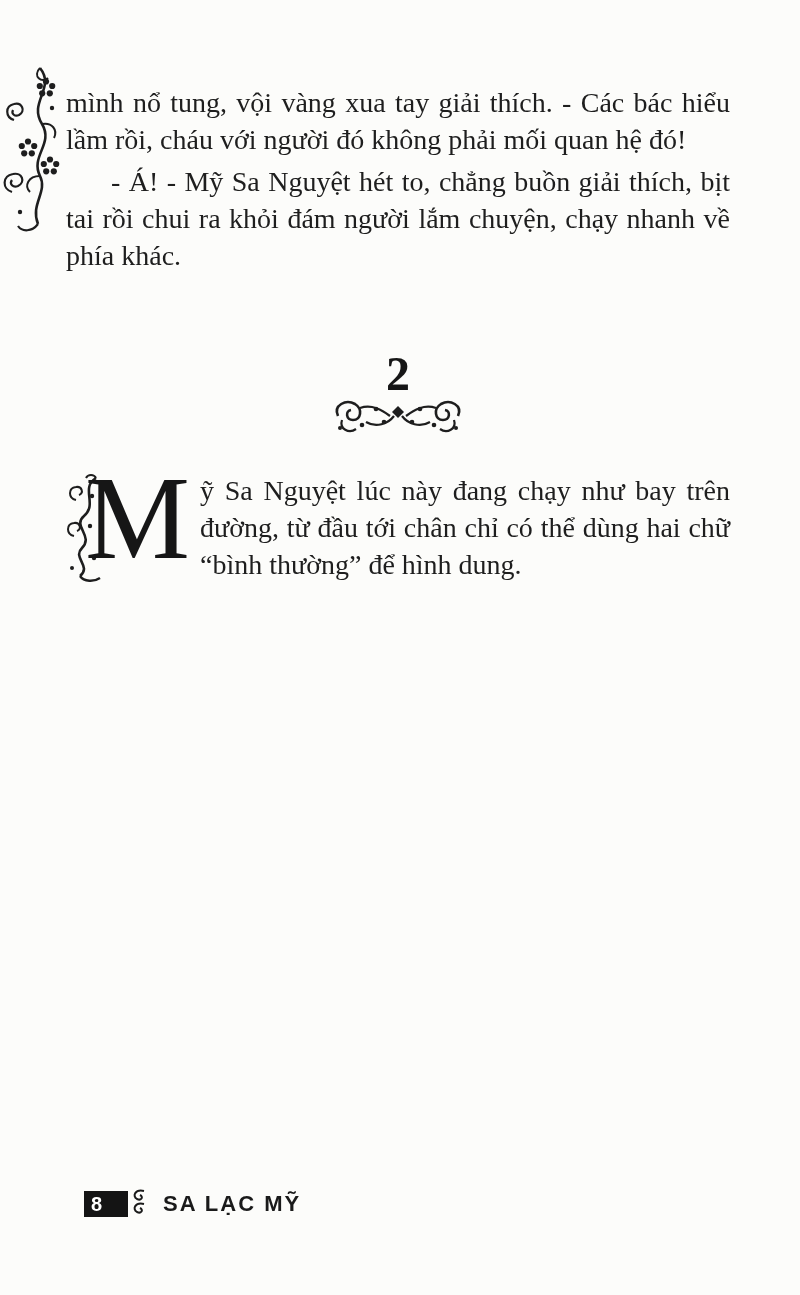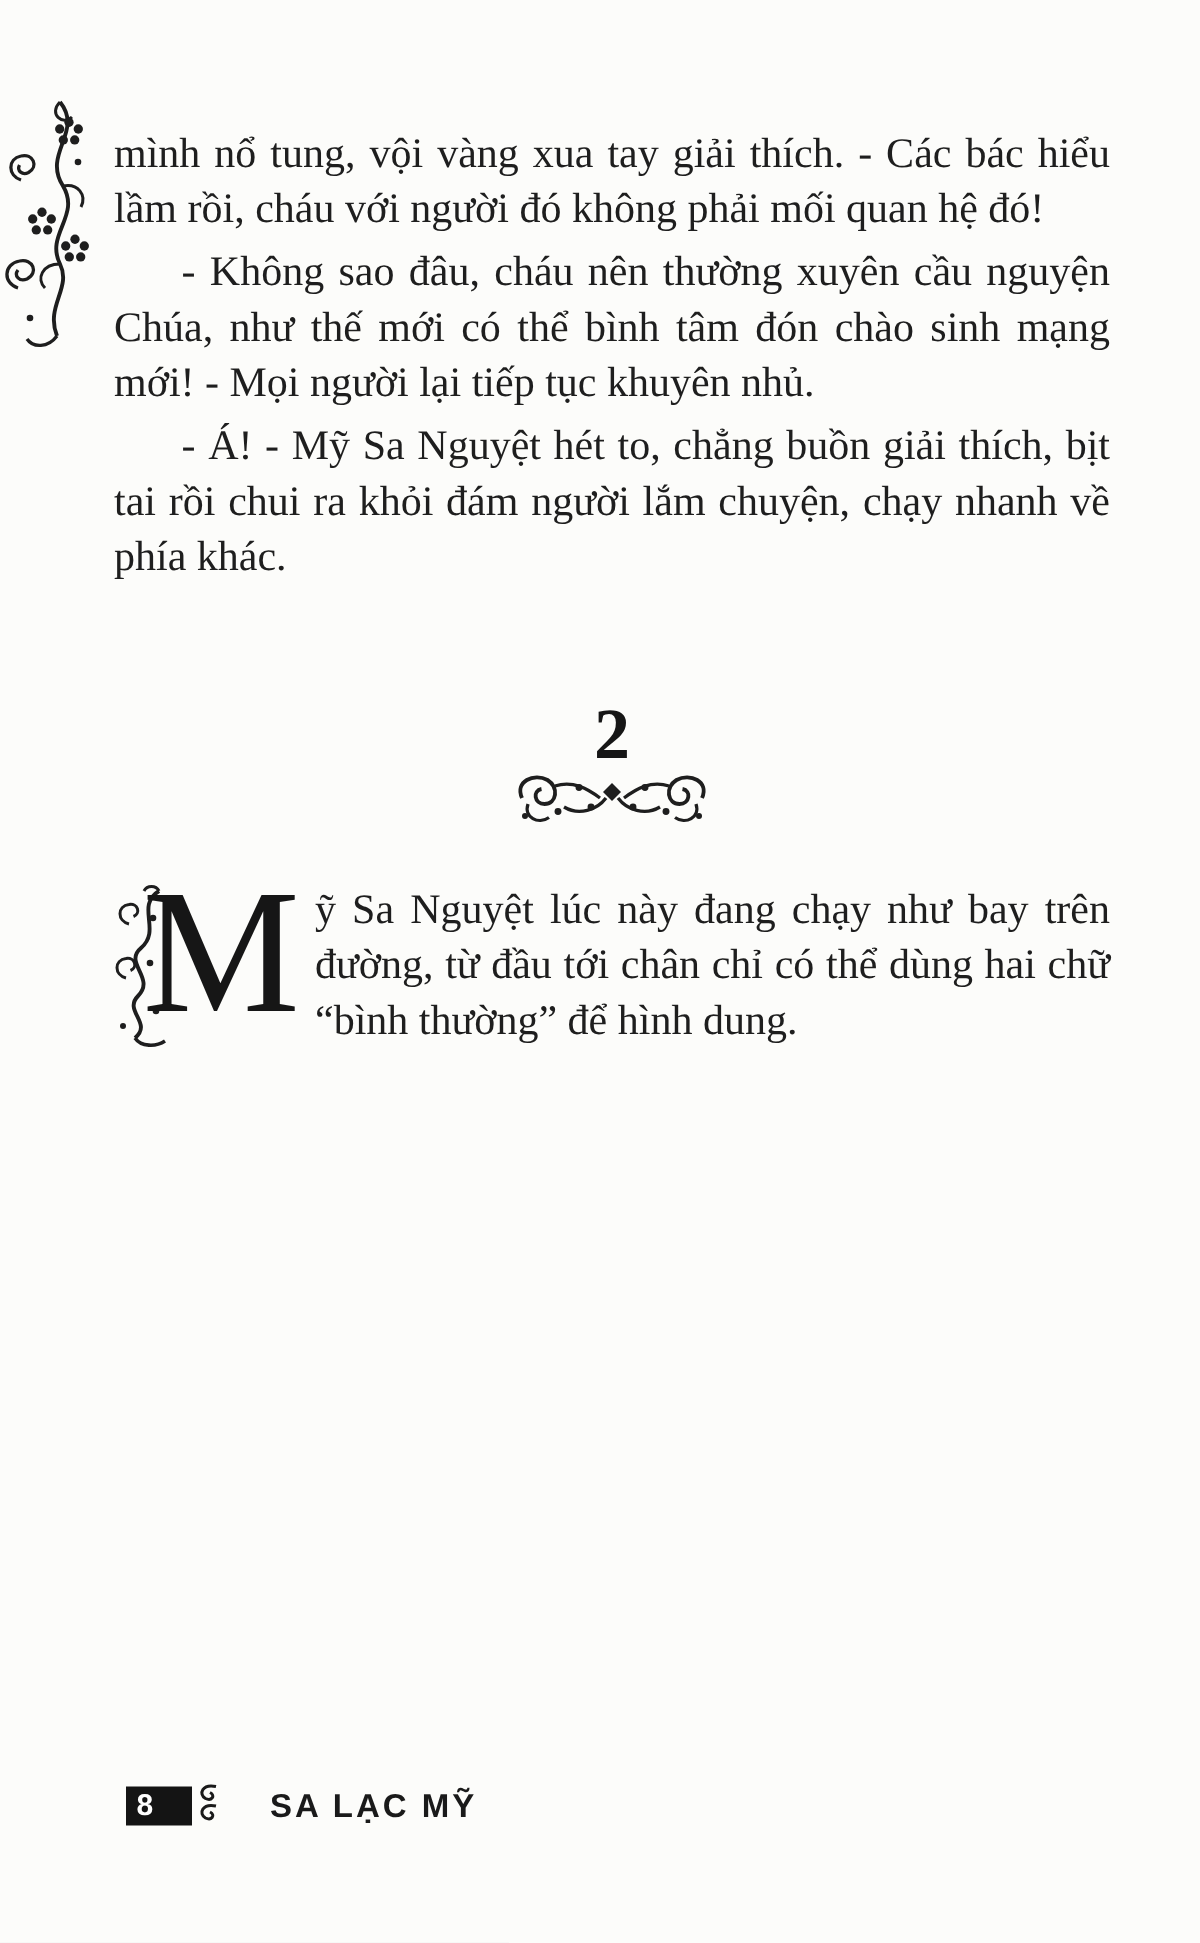--- a/index.html
+++ b/index.html
@@ -13,21 +13,21 @@
     width: 800px; height: 1295px;
     background: #fcfcfa;
     color: #1e1e1e;
     overflow: hidden;
   }
   .ornament { position: absolute; }
   .ornament svg { display: block; }
 
   .body-text {
     position: absolute;
-    left: 76px; top: 84px;
+    left: 66px; top: 84px;
     width: 664px;
   }
   p.para {
     font: 28px/37px "Liberation Serif", serif;
     text-align: justify;
     margin: 0 0 5px 0;
     text-indent: 45px;
     color: #1e1e1e;
   }
   p.no-indent { text-indent: 0; }
@@ -69,21 +69,21 @@
   .pagenum-box {
     width: 44px; height: 26px;
     background: #141414;
     color: #ffffff;
     font: bold 20px/26px "Liberation Sans", sans-serif;
     padding-left: 7px;
     box-sizing: border-box;
   }
   .spiral-glyph { margin-left: 3px; }
   .footer-title {
-    margin-left: 33px;
+    margin-left: 16px;
     font: bold 22px/26px "Liberation Sans", sans-serif;
     letter-spacing: 2px;
     color: #1a1a1a;
   }
 </style>
 </head>
 <body>
 
 <div class="page">
 
@@ -119,21 +119,20 @@
             <circle cx="6.2" cy="-2" r="3.1"></circle>
         </g>
         <circle cx="18" cy="150" r="2.2"></circle>
           <circle cx="50" cy="46" r="2.2"></circle>
       </g>
     </svg>
   </div>
 
   <div class="body-text">
     <p class="para no-indent">mình nổ tung, vội vàng xua tay giải thích. - Các bác hiểu lầm rồi, cháu với người đó không phải mối quan hệ đó!</p>
-    <p class="para">- Không sao đâu, cháu nên thường xuyên cầu nguyện Chúa, như thế mới có thể bình tâm đón chào sinh mạng mới! - Mọi người lại tiếp tục khuyên nhủ.</p>
     <p class="para">- Á! - Mỹ Sa Nguyệt hét to, chẳng buồn giải thích, bịt tai rồi chui ra khỏi đám người lắm chuyện, chạy nhanh về phía khác.</p>
 
     <div class="chapter-head">
       <div class="chapter-number">2</div>
       <div class="chapter-divider">
         <svg width="132" height="40" viewBox="0 0 132 40" fill="none" stroke="#1e1e1e">
           <g>
             <path d="M6,18 C1,7 14,1 23,6 C31,11 29,22 21,22 C14,22 13,13 19,12" stroke-width="2.6"></path>
             <path d="M10,22 C7,31 17,36 24,31" stroke-width="2.2"></path>
             <path d="M28,10 C40,6 50,12 58,18" stroke-width="2.2"></path>

